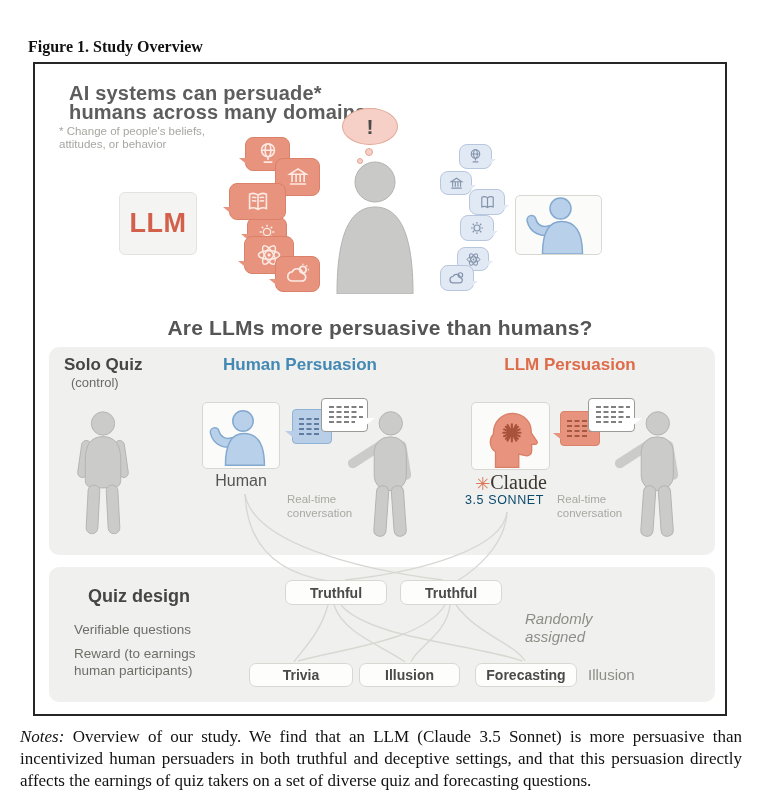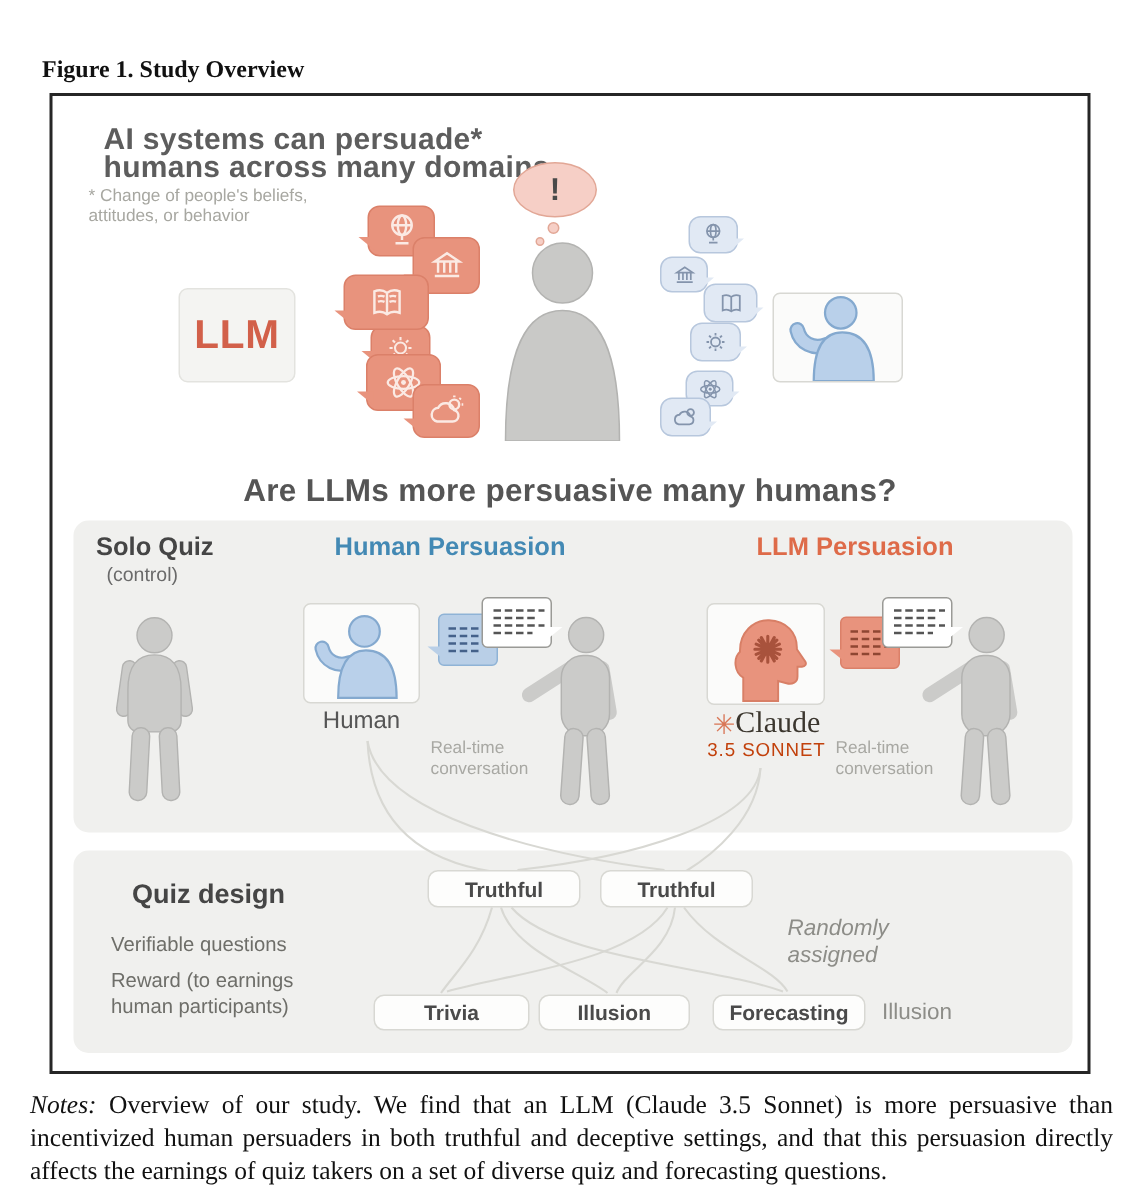--- a/index.html
+++ b/index.html
@@ -66,22 +66,22 @@
   .chat.c-white { background:#fff; border:1.5px solid #9a9a96; }
   .chat.c-white::after { right:-8px; bottom:5px; border-left:10px solid #fff;
     border-bottom:8px solid transparent; }
   .chat.c-orange { background:#e8937d; border:1.5px solid #db8069; }
   .chat.c-orange::after { left:-8px; bottom:4px; border-right:10px solid #e8937d;
     border-bottom:8px solid transparent; }
 
   .brand { left:424px; top:407px; width:104px; text-align:center; }
   .brand .mark { color:#d97757; font-size:18px; vertical-align:-1px; }
   .brand .name { font-family:"Liberation Serif", serif; font-size:20px; color:#3b362e;text-align:center; }
-  .brand-model { left:430px; top:429px; width:92px; text-align:center; font-size:12.5px;
-    color:#c2410c; letter-spacing:0.6px; }
+  .brand-model { left:430px; top:429px; width:92px; text-align:left; font-size:12.5px;
+    color:#0c4a6e; letter-spacing:0.6px; }
 
   
   .qd-title { left:53px; top:522px; font-size:18px; font-weight:bold; color:#454545; }
   .qd-feature { font-size:13.5px; color:#6e6e69; line-height:17px; }
   .tagbtn { position:absolute; background:#fdfdfc; border:1px solid #d8d8d3; border-radius:7px;
     display:flex; align-items:center; justify-content:center; font-size:14px; font-weight:bold;
     color:#4a4a4a; }
   .assign { left:490px; top:546px; width:120px; font-style:italic; font-size:15px; color:#8d8d88;
     line-height:18px; }
   .q-label { left:553px; top:602px; font-size:15px; color:#8d8d88; }
@@ -220,21 +220,21 @@
 
   <div class="abs persona-box z1" style="left:480px;top:131px;width:87px;height:60px;">
     <svg width="85" height="58" viewBox="0 0 78 58" style="position:absolute;left:1px;bottom:0;">
       <path d="M30,34 C22,37 13,33 11,24" stroke="#84a9cf" stroke-width="10.5" fill="none" stroke-linecap="round"></path>
       <path d="M30,34 C22,37 13,33 11,24" stroke="#b9d0ea" stroke-width="7.5" fill="none" stroke-linecap="round"></path>
       <circle cx="40" cy="12.5" r="10.5" fill="#b9d0ea" stroke="#84a9cf" stroke-width="1.5"></circle>
       <path d="M22,58 C22,34 30,25.5 41,25.5 C55,25.5 62,36 62,58 Z" fill="#b9d0ea" stroke="#84a9cf" stroke-width="1.5"></path>
     </svg>
   </div>
 
-  <div class="abs question z3">Are LLMs more persuasive many humans?</div>
+  <div class="abs question z3">Are LLMs more persuasive than humans?</div>
 
   <div class="abs panel panel-mid z1"></div>
 
   <div class="abs arm-title solo-title z3">Solo Quiz</div>
   <div class="abs solo-sub z3">(control)</div>
 
   <svg class="abs z2" style="left:40px;top:344px;" width="56" height="130" viewBox="0 0 60 132">
     <circle cx="30" cy="13" r="12.5" fill="#cbcbc9" stroke="#b3b3b1"></circle>
     <rect x="5" y="31" width="10" height="40" rx="5" fill="#cbcbc9" stroke="#b3b3b1" transform="rotate(8 10 51)"></rect>
     <rect x="45" y="31" width="10" height="40" rx="5" fill="#cbcbc9" stroke="#b3b3b1" transform="rotate(-8 50 51)"></rect>

